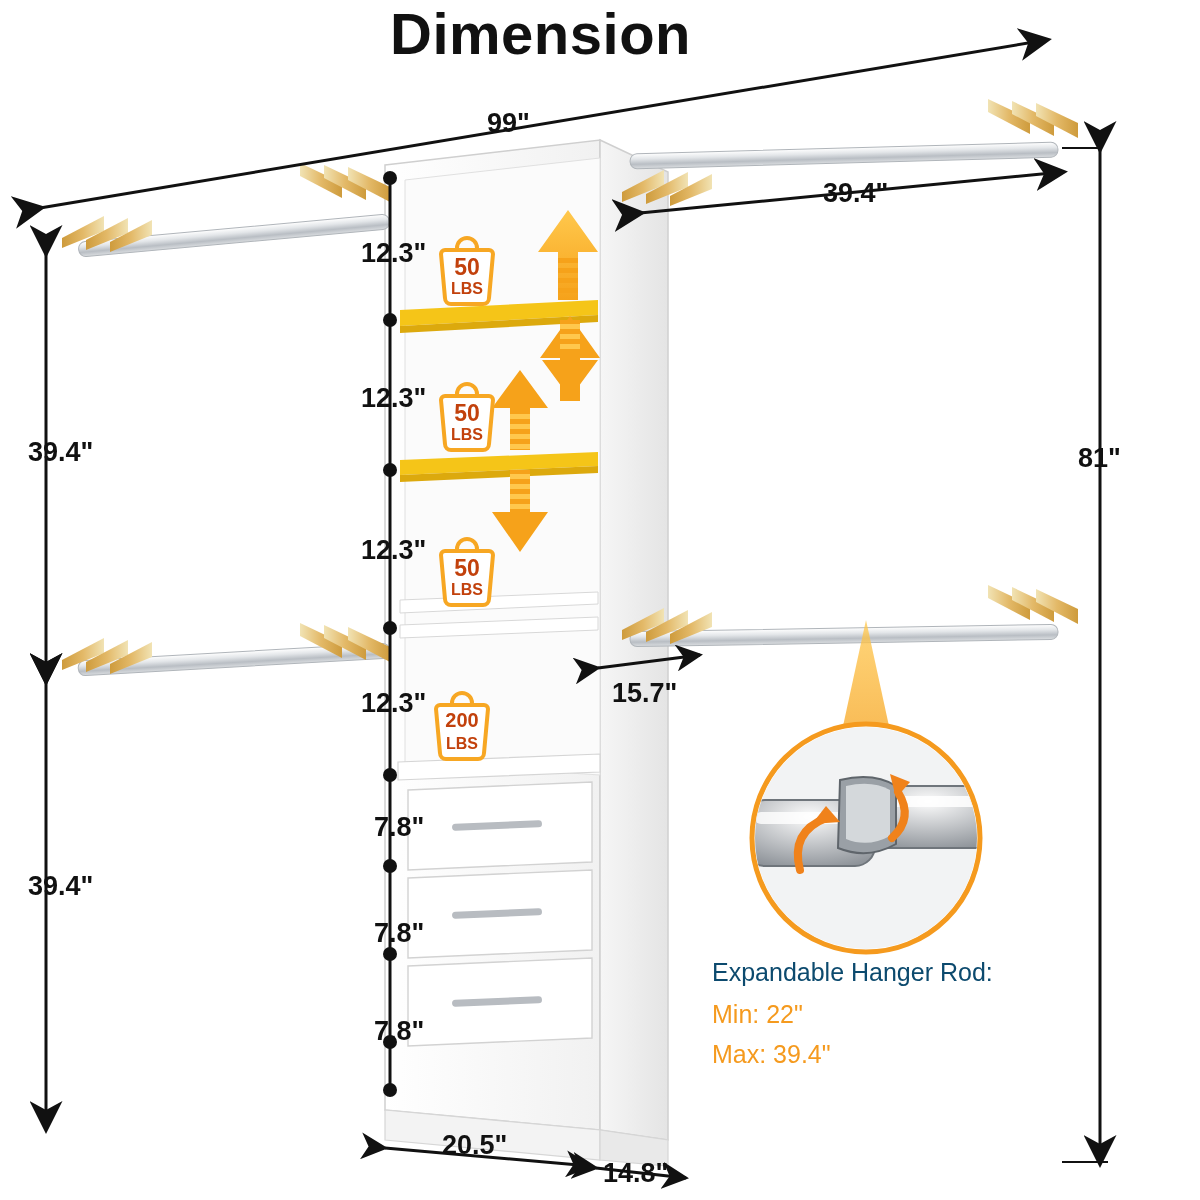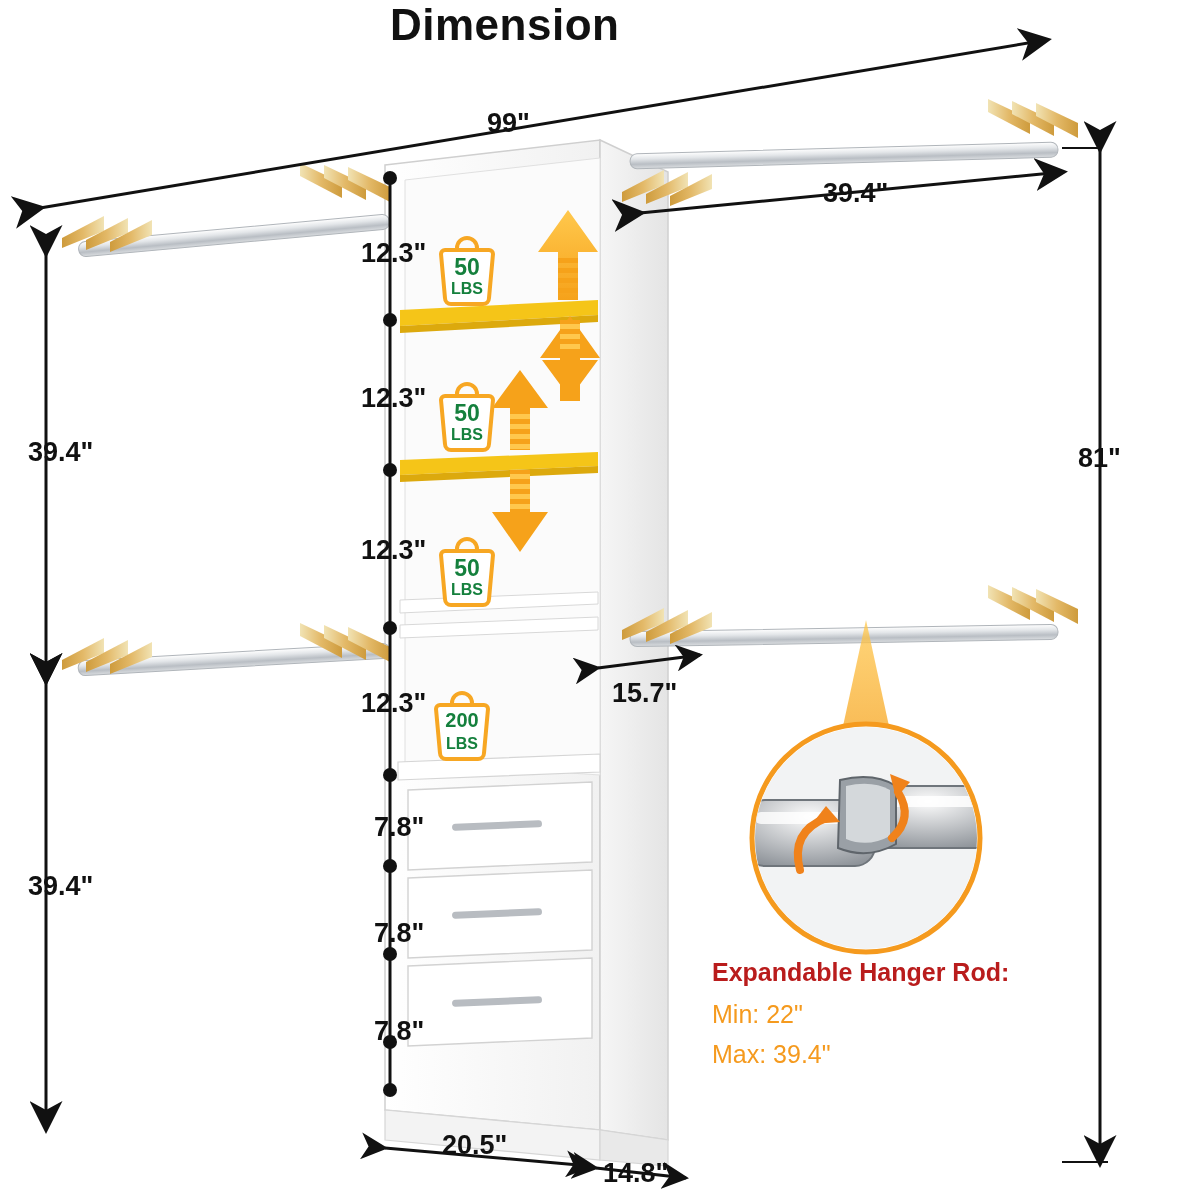--- a/index.html
+++ b/index.html
@@ -1,27 +1,27 @@
 <!DOCTYPE html>
 <html><head>
 <meta charset="utf-8">
 <style>
   html,body{margin:0;padding:0;background:#ffffff;}
   body{width:1200px;height:1200px;position:relative;overflow:hidden;
        font-family:"Liberation Sans", sans-serif;color:#111;}
   #stage{position:absolute;left:0;top:0;width:1200px;height:1200px;}
   .abs{position:absolute;}
-  .title{font-size:44px;font-weight:bold;letter-spacing:0.5px;}
+  .title{font-size:58px;font-weight:bold;letter-spacing:0.5px;}
   .dimlabel{font-size:27px;font-weight:bold;color:#111;white-space:nowrap;}
-  .featitle{font-size:25px;font-weight:bold;color:#b91c1c;white-space:nowrap;}
+  .featitle{font-size:25px;font-weight:normal;color:#0c4a6e;white-space:nowrap;}
   .featline{font-size:25px;color:#F59A1E;white-space:nowrap;}
   svg{position:absolute;left:0;top:0;}
   .badge{position:absolute;width:64px;height:74px;}
   .badgetxt{position:absolute;left:0;width:64px;text-align:center;
-            font-weight:bold;color:#15803d;}
+            font-weight:bold;color:#c2410c;}
   .badgenum{top:22px;font-size:23px;}
   .badgenum.small{font-size:20px;}
   .badgelbs{top:48px;font-size:16px;}
 </style>
 </head>
 <body>
 
 <div id="stage">
 
   <div class="abs title" style="left:390px;top:0px;">Dimension</div>

